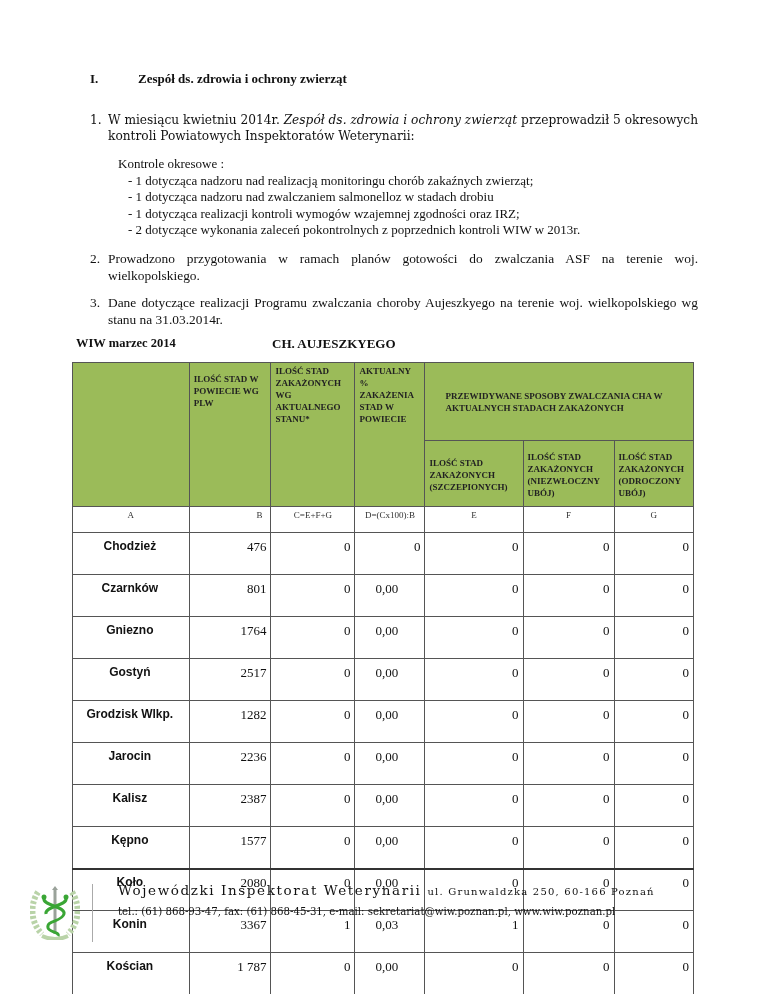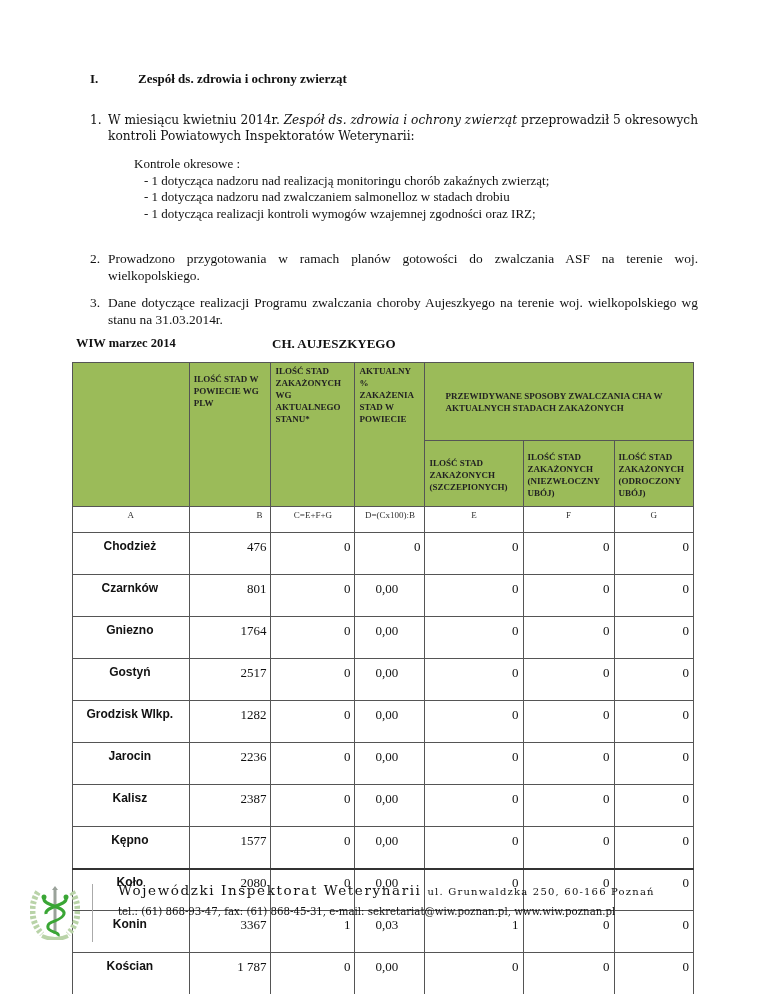--- a/index.html
+++ b/index.html
@@ -3,21 +3,21 @@
   <meta charset="utf-8">
   <style>
     html, body { margin: 0; padding: 0; background: #ffffff; }
     body { width: 768px; height: 994px; position: relative; overflow: hidden; color: #111; }
     .section-heading { position: absolute; left: 90px; top: 71px; font-family: "Liberation Serif", serif; font-weight: bold; font-size: 13px; }
     .section-heading .num { display: inline-block; width: 48px; }
     .para { position: absolute; left: 90px; width: 608px; font-family: "DejaVu Serif", serif; font-size: 12.2px; line-height: 16px; }
     .para .n { position: absolute; left: 0; }
     .para .t { display: block; margin-left: 18px; text-align: justify; }
     .para .t i { font-style: italic; }
-    .controls { position: absolute; left: 118px; top: 156px; font-family: "Liberation Serif", serif; font-size: 13px; line-height: 16.5px; margin-left: 16px; }
+    .controls { position: absolute; left: 118px; top: 156px; font-family: "Liberation Serif", serif; font-size: 13px; line-height: 16.5px; }
     .controls .item { padding-left: 10px; }
     .para2 { font-family: "Liberation Serif", serif; font-size: 13.4px; line-height: 17px; }
     .caption-left { position: absolute; left: 76px; top: 336px; font-family: "Liberation Serif", serif; font-weight: bold; font-size: 12.5px; }
     .caption-right { position: absolute; left: 236px; top: 336px; font-family: "Liberation Serif", serif; font-weight: bold; font-size: 13px; margin-left: 36px; }
 
     table.data { position: absolute; left: 72px; top: 362px; border-collapse: collapse; table-layout: fixed; width: 622px; }
     table.data td, table.data th { border: 1px solid #555; padding: 0 4px; }
     table.data th { background: #9bbb59; font-family: "Liberation Serif", serif; font-weight: bold; font-size: 9px; line-height: 12px; color: #222; text-align: left; vertical-align: top; padding-top: 2px; }
     table.data th.sub { vertical-align: middle; }
     table.data tr.letters td { font-family: "Liberation Serif", serif; font-size: 9px; text-align: center; height: 22px; vertical-align: top; padding-top: 3px; color: #333; }
@@ -43,20 +43,21 @@
 <div class="para" style="top:112px;">
   <span class="n">1.</span>
   <span class="t"><span>W miesiącu kwietniu 2014r. </span><i>Zespół ds. zdrowia i ochrony zwierząt</i><span>  przeprowadził 5 okresowych kontroli  Powiatowych Inspektoratów Weterynarii:</span></span>
 </div>
 
 <div class="controls">
   <div>Kontrole okresowe :</div>
   <div class="item">- 1 dotycząca nadzoru nad realizacją monitoringu chorób zakaźnych zwierząt;</div>
   <div class="item">- 1 dotycząca nadzoru nad zwalczaniem salmonelloz w stadach drobiu</div>
   <div class="item">- 1 dotycząca realizacji kontroli wymogów wzajemnej zgodności oraz IRZ;</div>
+  <div class="item">- 2 dotyczące wykonania zaleceń pokontrolnych z poprzednich kontroli WIW w 2013r.</div>
 </div>
 
 <div class="para para2" style="top:250px;">
   <span class="n">2.</span>
   <span class="t">Prowadzono przygotowania w ramach planów gotowości do zwalczania ASF na terenie woj. wielkopolskiego.</span>
 </div>
 
 <div class="para para2" style="top:294px;">
   <span class="n">3.</span>
   <span class="t">Dane dotyczące realizacji Programu zwalczania choroby Aujeszkyego na terenie woj. wielkopolskiego wg stanu na 31.03.2014r.</span>

